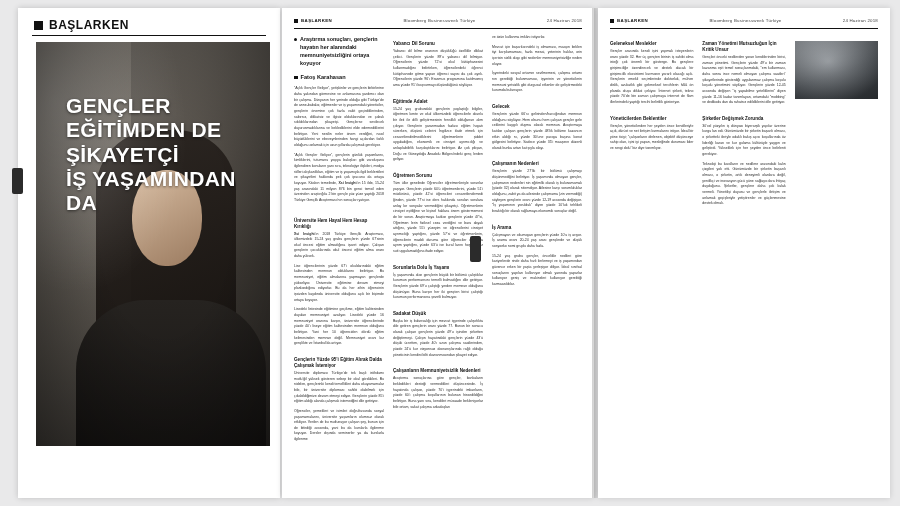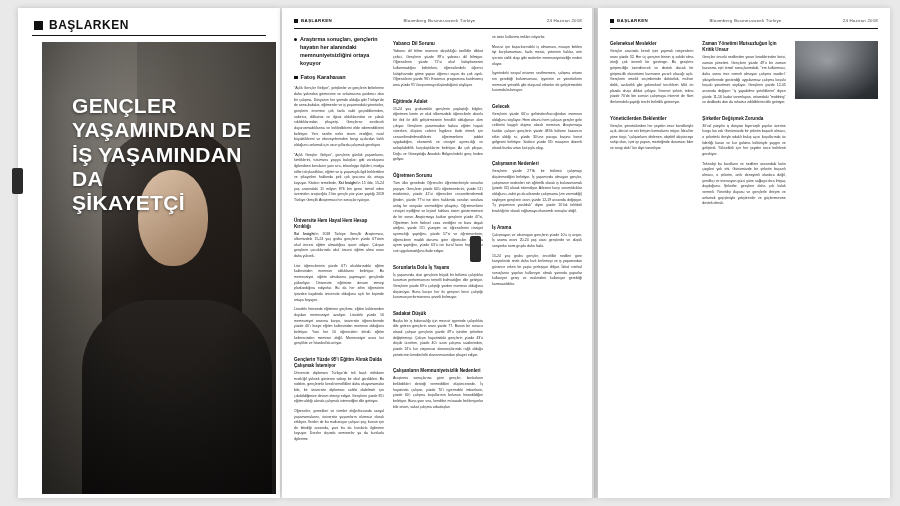--- a/index.html
+++ b/index.html
@@ -19,21 +19,21 @@
     overflow:hidden;
   }
   .p1-head{
     position:absolute;left:16px;top:10px;display:flex;align-items:center;gap:6px;
   }
   .p1-head .sq{width:9px;height:9px;background:#111;}
   .p1-head .ttl{font-size:12px;font-weight:bold;letter-spacing:.5px;color:#111;}
   .p1-rule{position:absolute;left:14px;top:27px;width:234px;height:1px;background:#111;}
 
   .p1-photo{
-    position:absolute;left:24px;top:34px;width:234px;height:452px;
+    position:absolute;left:18px;top:34px;width:234px;height:404px;
     background:linear-gradient(165deg,#6f6a63 0%,#504b45 35%,#3a3631 60%,#2c2926 100%);
     overflow:hidden;
   }
   
   .ph-light{
     position:absolute;left:-30px;top:-40px;width:200px;height:300px;
     background:radial-gradient(ellipse at 30% 30%, rgba(255,255,255,.22), rgba(255,255,255,0) 65%);
     transform:rotate(-12deg);
   }
   .ph-wall{
@@ -134,23 +134,23 @@
     <div class="p1-photo">
       <div class="ph-wall"></div>
       <div class="ph-hair"></div>
       <div class="ph-face2"></div>
       <div class="ph-body"></div>
       <div class="ph-light"></div>
       <div class="ph-vig"></div>
 
       <div class="p1-title">
         <span>GENÇLER</span>
-        <span>YAŞAMINDAN DE</span>
+        <span>EĞİTİMDEN DE</span>
+        <span>ŞİKAYETÇİ</span>
         <span>İŞ YAŞAMINDAN DA</span>
-        <span>ŞİKAYETÇİ</span>
       </div>
     </div>
   </div>
 
   <div class="page2">
     <div class="pg-head">
       <span class="left">
         <span class="sq"></span>
         <span class="brand">BAŞLARKEN</span>
       </span>

